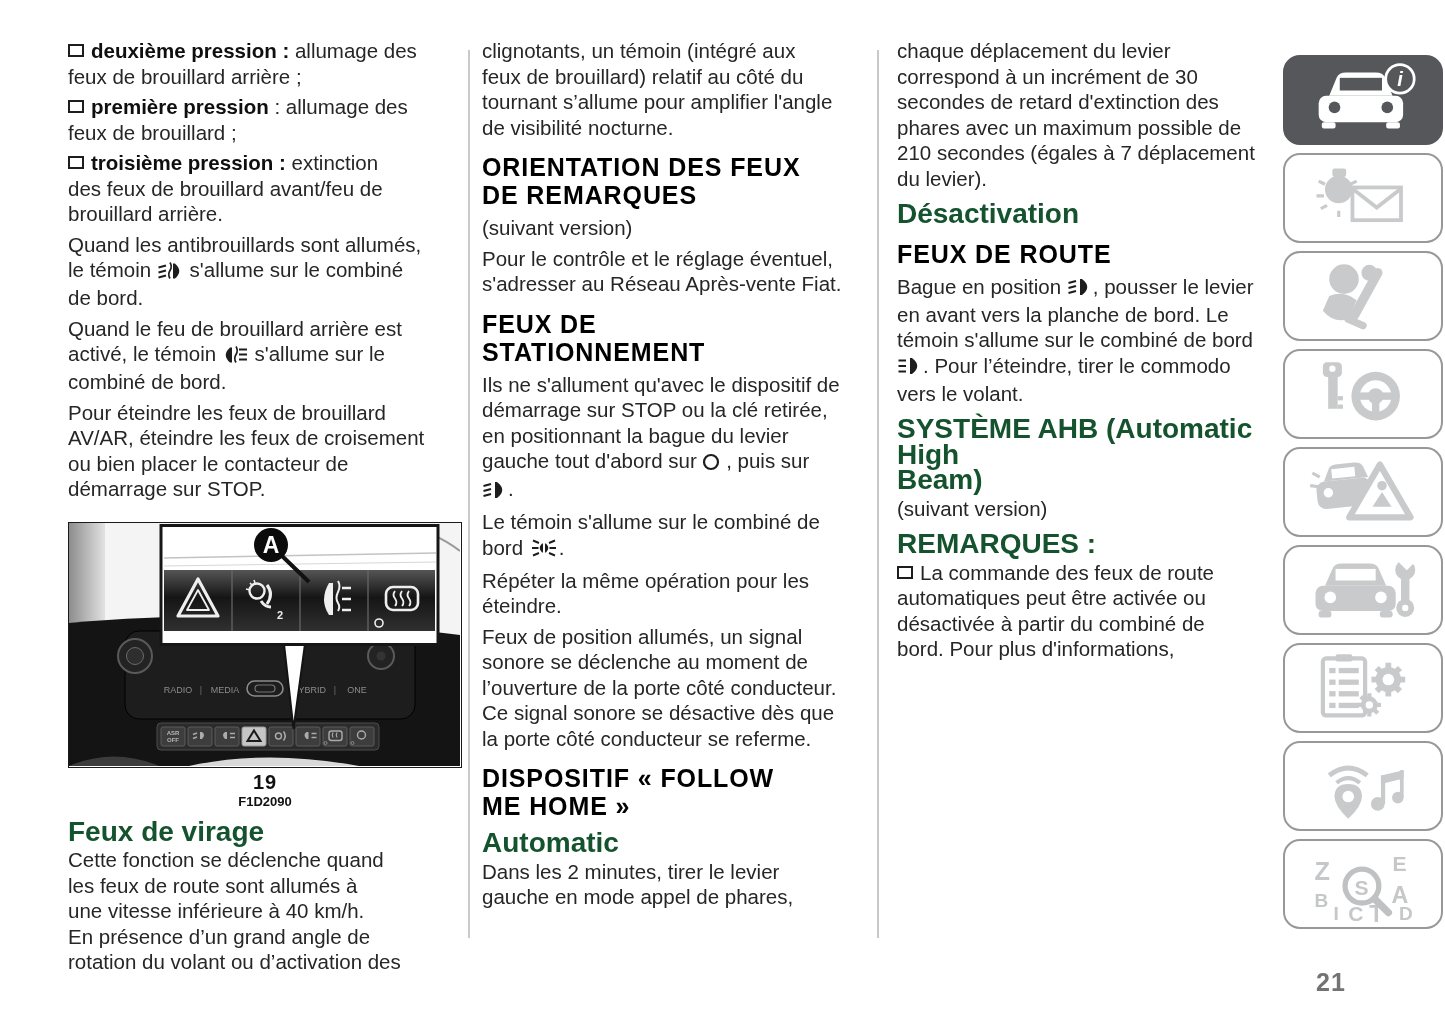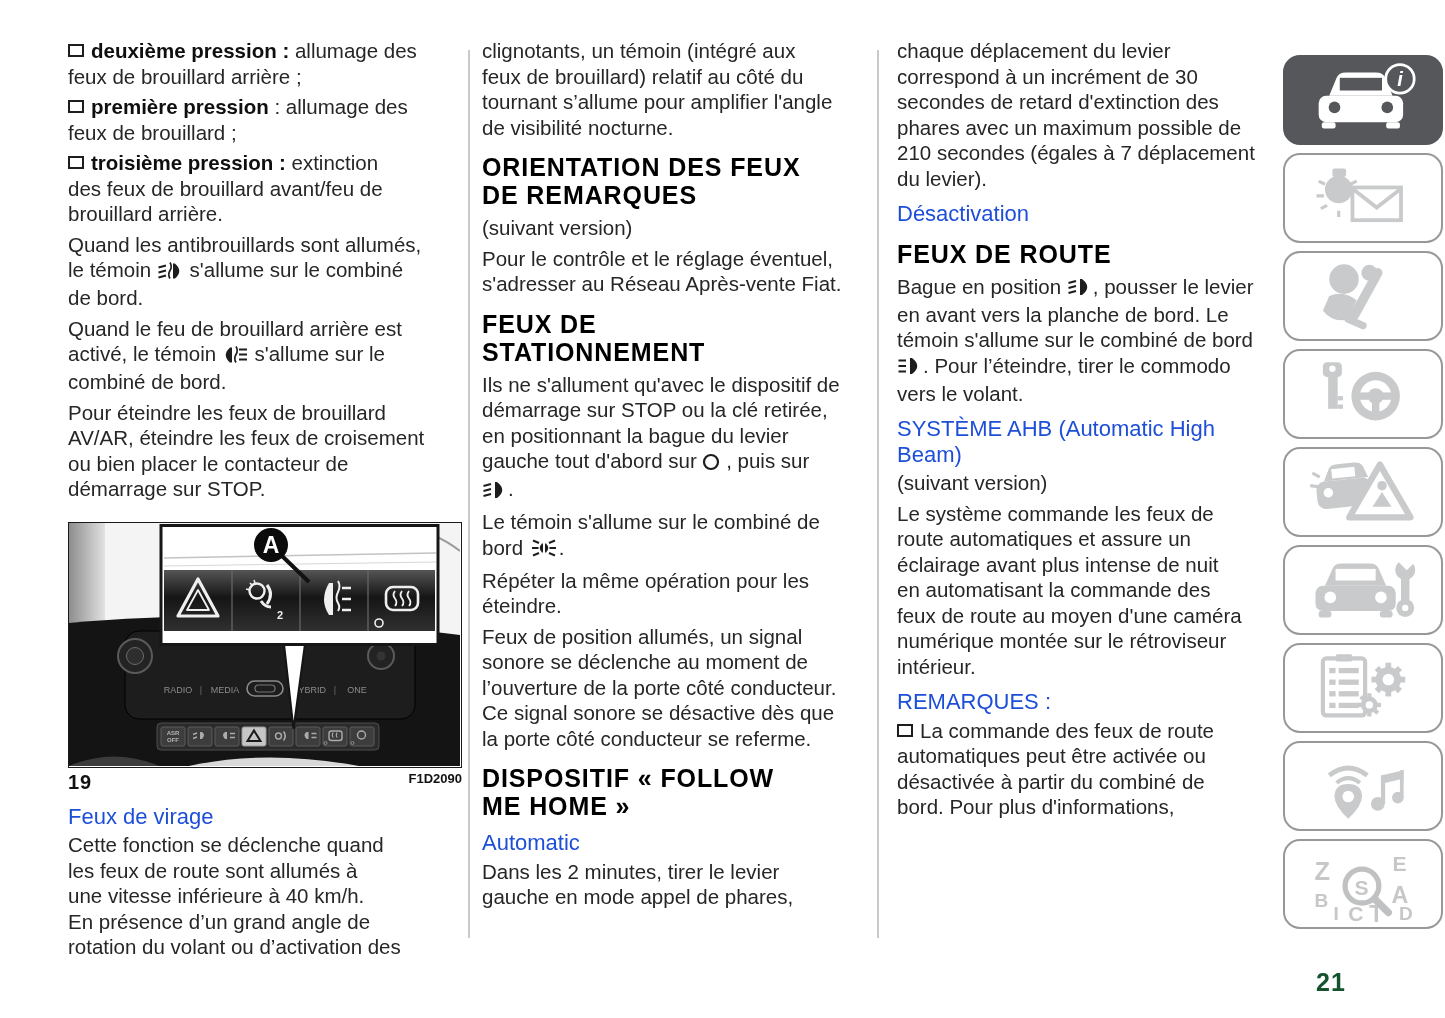--- a/index.html
+++ b/index.html
@@ -4,33 +4,33 @@
 <style>
   html,body{margin:0;padding:0;background:#ffffff;}
   .page{position:relative;width:1445px;height:1018px;background:#fff;overflow:hidden;
         font-family:"Liberation Sans",sans-serif;color:#222;}
   .col{position:absolute;top:38px;}
   .vdiv{position:absolute;top:50px;height:888px;width:1.5px;background:#c9c9c9;}
   .para{font-size:20.5px;line-height:25.5px;color:#262626;margin:0 0 5px;white-space:pre-line;}
   .para b{color:#0f0f0f;}
   .h2{font-size:25px;line-height:28px;font-weight:bold;color:#000;letter-spacing:0.9px;
       margin:13px 0 6px;white-space:pre-line;}
-  .h3{font-size:22px;line-height:25.5px;font-weight:normal;color:#1d4ed8;margin:10px 0 3px;white-space:pre-line;}
+  .h3{font-size:28px;line-height:25.5px;font-weight:bold;color:#14532d;margin:10px 0 3px;white-space:pre-line;}
   .sq{display:inline-block;width:12px;height:9px;border:2.6px solid #1d1d1d;margin-right:7px;vertical-align:1px;}
   .isym{display:inline-block;vertical-align:-2.5px;}
   .figure{margin:20px 0 0;width:394px;}
   .figwrap{border:1.5px solid #1a1a1a;width:394px;height:246px;box-sizing:border-box;}
-  .figcap{display:flex;justify-content:space-between;align-items:flex-start;width:394px;margin-top:3px;}
+  .figcap{display:flex;justify-content:space-between;align-items:center;width:394px;margin-top:3px;flex-direction:column;}
   .fignum{font-size:20px;font-weight:bold;letter-spacing:1px;color:#111;}
   .figcode{font-size:13px;font-weight:bold;color:#111;}
   .tabs{position:absolute;left:1283px;top:55px;width:160px;display:flex;flex-direction:column;gap:8px;}
   .tab{height:90px;border-radius:17px;border:2px solid #97989a;background:#fff;
        display:flex;align-items:center;justify-content:center;box-sizing:border-box;}
   .tab.active{background:#55575b;border-color:#55575b;}
-  .pageno{position:absolute;left:1316px;top:968px;font-size:25px;font-weight:bold;letter-spacing:1px;color:#14532d;}
+  .pageno{position:absolute;left:1316px;top:968px;font-size:25px;font-weight:bold;letter-spacing:1px;color:#737373;}
   svg text{font-family:"Liberation Sans",sans-serif;}
 </style>
 </head>
 <body>
 
 <div class="page">
 
   <div class="col" style="left:68px;width:400px;">
     <p class="para"><span class="sq"></span><b>deuxième pression :</b><span> allumage des
 feux de brouillard arrière ;</span></p>
@@ -242,27 +242,20 @@
 témoin s'allume sur le combiné de bord
 </span><span class="isym"><svg width="26" height="18" viewBox="0 0 26 18">
             <path d="M13,1 L15,1 Q25.5,9 15,17 L13,17 Z" fill="#1d1d1d"></path>
             <path d="M1.5,3.5 L9,3.5 M1.5,9 L9,9 M1.5,14.5 L9,14.5" stroke="#1d1d1d" stroke-width="2.1"></path>
           </svg></span><span>. Pour l’éteindre, tirer le commodo
 vers le volant.</span></p>
 
     <p class="h3">SYSTÈME AHB (Automatic High
 Beam)</p>
     <p class="para">(suivant version)</p>
-    <p class="para">Le système commande les feux de
-route automatiques et assure un
-éclairage avant plus intense de nuit
-en automatisant la commande des
-feux de route au moyen d'une caméra
-numérique montée sur le rétroviseur
-intérieur.</p>
     <p class="h3">REMARQUES :</p>
     <p class="para"><span class="sq"></span><span>La commande des feux de route
 automatiques peut être activée ou
 désactivée à partir du combiné de
 bord. Pour plus d'informations,</span></p>
   </div>
 
   <div class="tabs">
 
     <div class="tab active">

